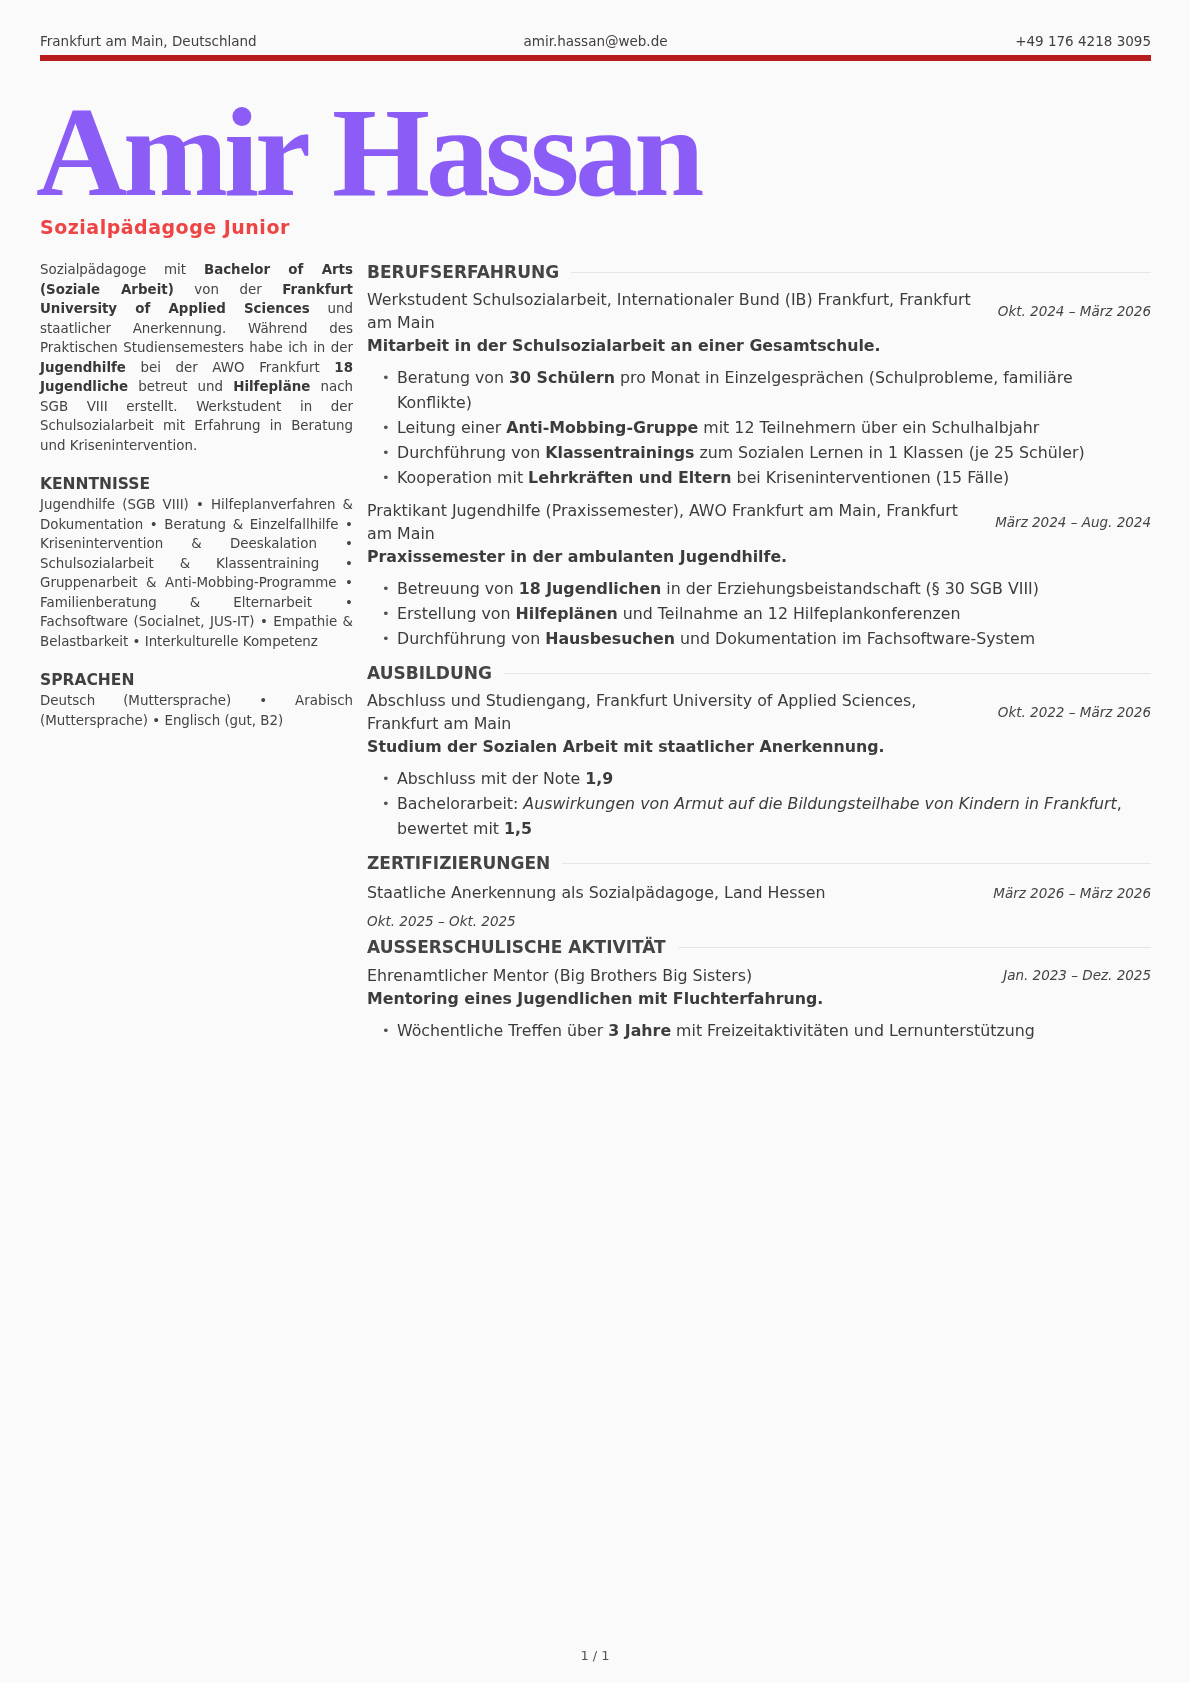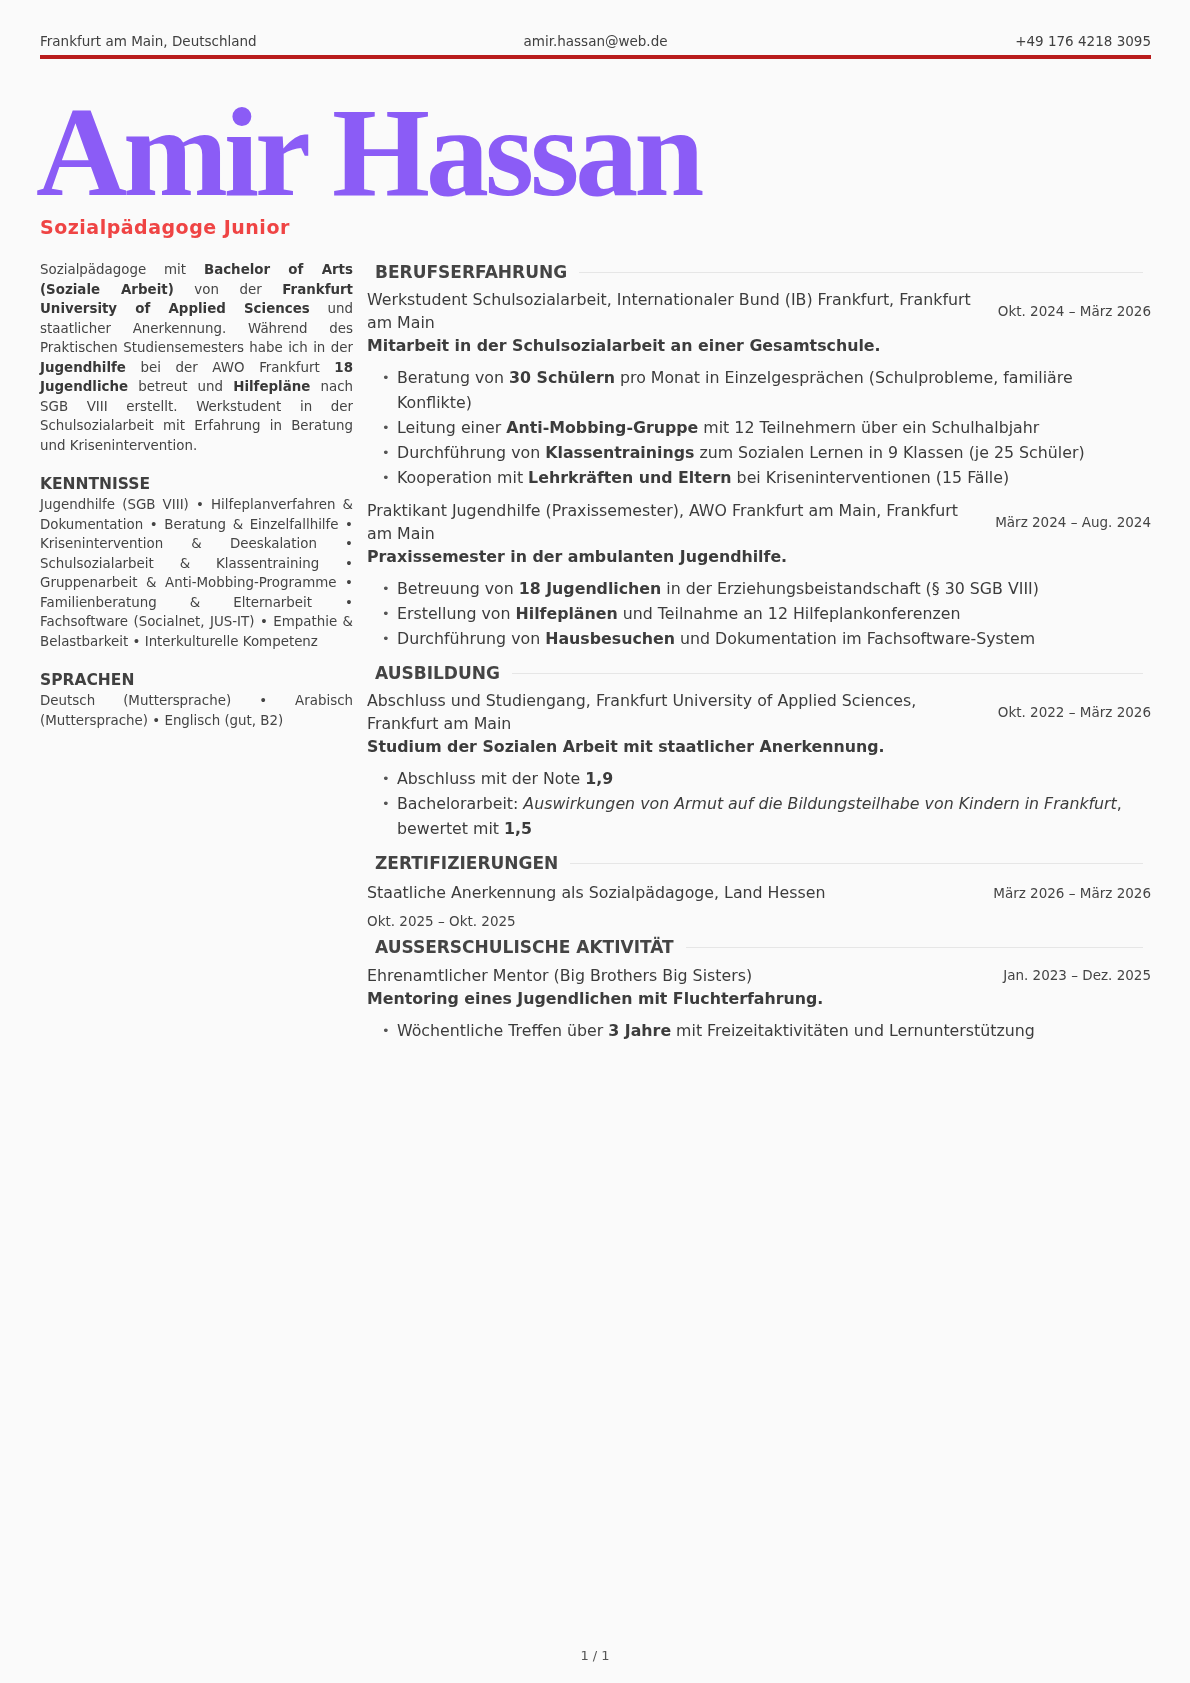--- a/index.html
+++ b/index.html
@@ -3,21 +3,21 @@
 <meta charset="utf-8">
 <style>
   html, body { margin:0; padding:0; }
   body {
     width:1190px; height:1683px; background:#fafafa; position:relative; overflow:hidden;
     font-family:"DejaVu Sans", sans-serif; color:#3a3a3a;
   }
   .page { position:absolute; left:40px; top:0; width:1111px; }
   .contact-bar {
     position:absolute; left:0; top:31px; width:1111px; height:24px;
-    border-bottom:4px solid #b91c1c;
+    border-bottom:6px solid #b91c1c;
     font-size:13.5px; color:#404040;
   }
   .contact-bar span { position:absolute; top:2px; white-space:nowrap; }
   .c-loc { left:0; }
   .c-mail { left:50%; transform:translateX(-50%); }
   .c-phone { right:0; }
   .name {
     position:absolute; left:-4px; top:78px; font-size:126px; font-weight:bold;
     letter-spacing:-4px; color:#8b5cf6; line-height:150px; white-space:nowrap;
     font-family:Liberation Serif, serif;
@@ -30,26 +30,26 @@
     position:absolute; left:0; top:260px; width:313px; font-size:13.4px; line-height:19.5px; color:#444;
   }
   .left p { margin:0; text-align:justify; hyphens:auto; }
   .left b { color:#383838; }
   .left h3 { margin:19px 0 1px; font-size:15.5px; font-weight:bold; color:#404040; line-height:20px; }
   .right {
     position:absolute; left:327px; top:260px; width:784px; font-size:15.8px; color:#3c3c3c; line-height:23px;
   }
   .sec-head {
     display:flex; align-items:center; font-size:17px; font-weight:bold; color:#444; height:24px;
-    margin:0 8px 4px;
+    margin:0 0 4px;
   }
   .sec-head .rule { flex:1; height:1px; background:#e6e6e6; margin-left:12px; }
   .entry-row { display:flex; justify-content:space-between; align-items:center; }
   .entry-title { flex:1; padding-right:10px; }
-  .entry-date { font-size:13.5px; color:#444; white-space:nowrap; padding-top:1px; }
+  .entry-date { font-style:italic; font-size:13.5px; color:#444; white-space:nowrap; padding-top:1px; }
   .entry-desc { margin:0;font-weight:bold; }
   ul { margin:8px 0 0; padding:0 0 0 30px; list-style:none; }
   li { position:relative; line-height:25px; }
   li::before { content:"•"; position:absolute; left:-15px; color:#555; font-size:13px; }
   .gap-exp { height:9px; }
   .gap-sec { height:10px; }
   .cert-row { display:flex; justify-content:space-between; line-height:27px; }
   .pager { position:absolute; left:0; width:1190px; top:1648px; text-align:center; font-size:13px; color:#555; }
   b { font-weight:bold; }
 </style>
@@ -82,21 +82,21 @@
     <div>
         <div>
           <div class="entry-row">
             <div class="entry-title">Werkstudent Schulsozialarbeit, Internationaler Bund (IB) Frankfurt, Frankfurt am Main</div>
             <div class="entry-date">Okt. 2024 – März 2026</div>
           </div>
           <p class="entry-desc">Mitarbeit in der Schulsozialarbeit an einer Gesamtschule.</p>
           <ul>
             <li><span>Beratung von </span><b>30 Schülern</b><span> pro Monat in Einzelgesprächen (Schulprobleme, familiäre Konflikte)</span></li>
             <li><span>Leitung einer </span><b>Anti-Mobbing-Gruppe</b><span> mit 12 Teilnehmern über ein Schulhalbjahr</span></li>
-            <li><span>Durchführung von </span><b>Klassentrainings</b><span> zum Sozialen Lernen in 9 Klassen (je 25 Schüler)</span></li>
+            <li><span>Durchführung von </span><b>Klassentrainings</b><span> zum Sozialen Lernen in 1 Klassen (je 25 Schüler)</span></li>
             <li><span>Kooperation mit </span><b>Lehrkräften und Eltern</b><span> bei Kriseninterventionen (15 Fälle)</span></li>
           </ul>
         </div>
         <div class="gap-exp"></div>
         <div>
           <div class="entry-row">
             <div class="entry-title">Praktikant Jugendhilfe (Praxissemester), AWO Frankfurt am Main, Frankfurt am Main</div>
             <div class="entry-date">März 2024 – Aug. 2024</div>
           </div>
           <p class="entry-desc">Praxissemester in der ambulanten Jugendhilfe.</p>

